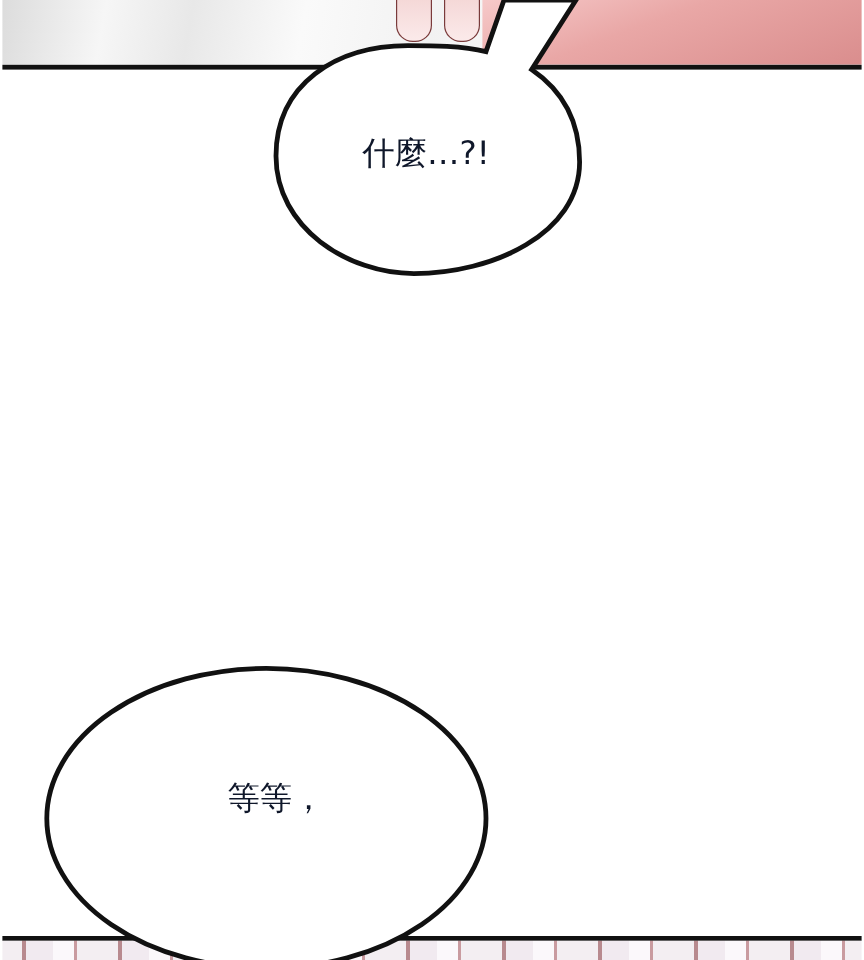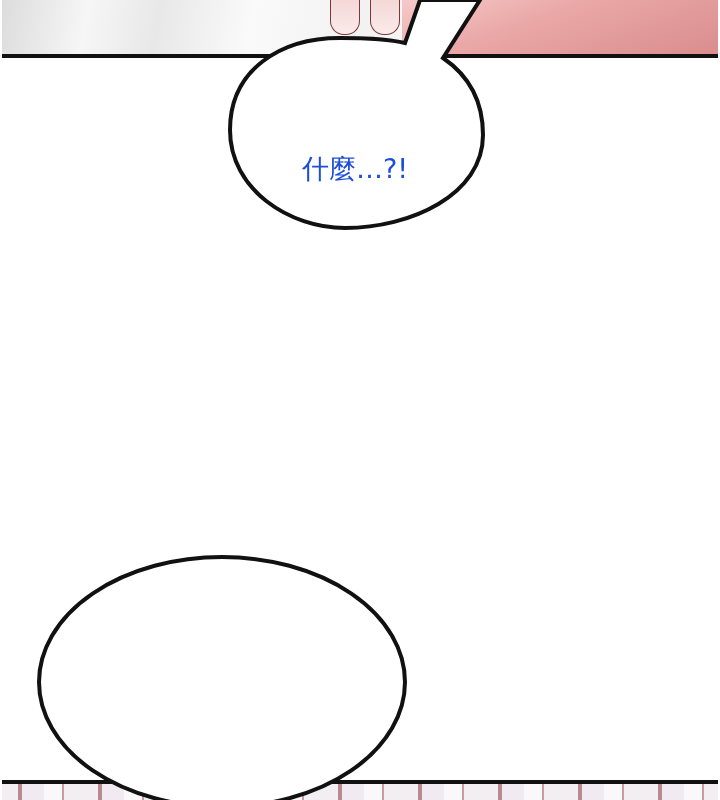--- a/index.html
+++ b/index.html
@@ -18,22 +18,22 @@
       border: 1px solid #7a3a3a; border-top: none; border-radius: 0 0 14px 14px;
       background: linear-gradient(180deg, #f3d3d2, #fbeaea);
     }
     .border-line { position: absolute; left: 2px; width: 716px; height: 4px; background: #111; }
     .panel-bottom {
       position: absolute; left: 2px; top: 784px; width: 716px; height: 16px;
       background: repeating-linear-gradient(90deg, #f3eef2 0px, #f3eef2 16px, #b88a8f 16px, #b88a8f 20px, #f1eaf0 20px, #f1eaf0 42px, #fbf8fb 42px, #fbf8fb 60px, #c99ba0 60px, #c99ba0 62px, #f3eef2 62px, #f3eef2 80px);
     }
     svg.bubbles { position: absolute; left: 0; top: 0; }
     .bubble-text {
-      position: absolute; color: #1d4ed8; text-align: center;
-      font-family: "DejaVu Sans", sans-serif; line-height: 1.25; margin-top: 40px;
+      position: absolute; color: #0f172a; text-align: center;
+      font-family: "DejaVu Sans", sans-serif; line-height: 1.25;
     }
   </style>
 </head>
 <body>
 
 <div class="panel-top">
   <div class="ear" style="left:328px;"></div>
   <div class="ear" style="left:368px;"></div>
   <div class="pink"></div>
 </div>
@@ -53,13 +53,14 @@
            C 385 38, 360 38, 340 38 Z" fill="#ffffff" stroke="#111" stroke-width="4" stroke-linejoin="miter"></path>
 
   <ellipse cx="222" cy="682" rx="183" ry="125" fill="#ffffff" stroke="#111" stroke-width="4"></ellipse>
 </svg>
 
 <div class="bubble-text" style="left:250px; top:112px; width:210px; font-size:27px;">
   <div>什麼…?!</div>
 </div>
 
 <div class="bubble-text" style="left:100px; top:648px; width:260px; font-size:27px; line-height:1.3;">
+  <div>等等，</div>
 </div>
 
 </body></html>

